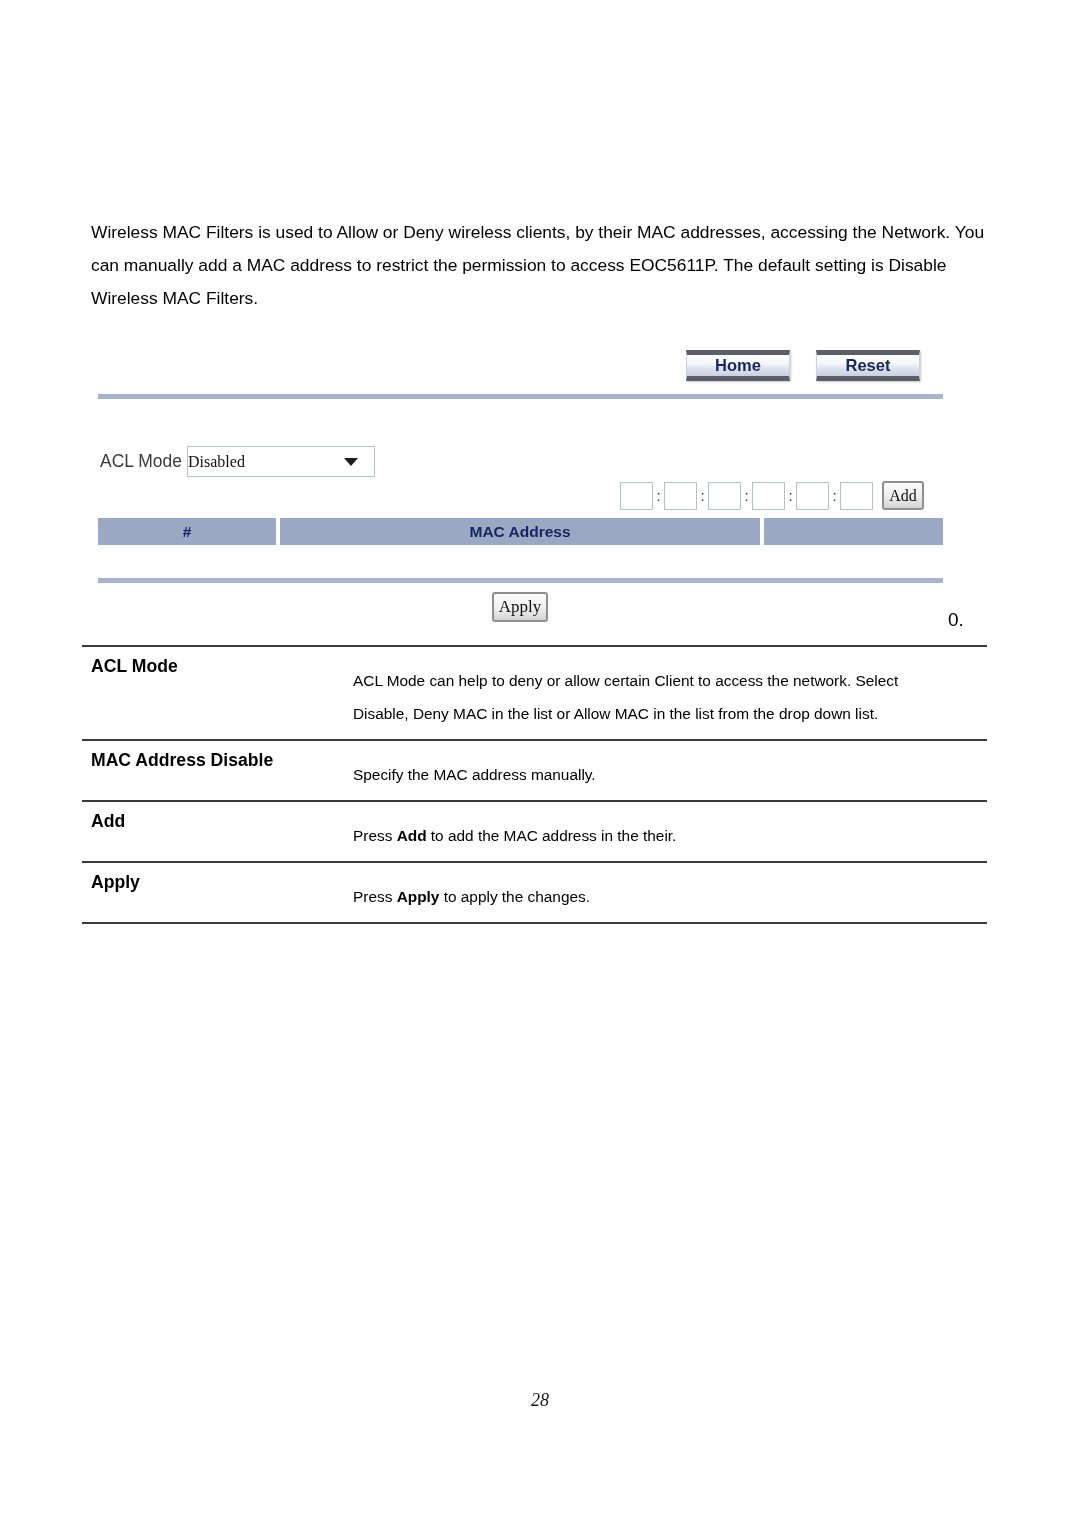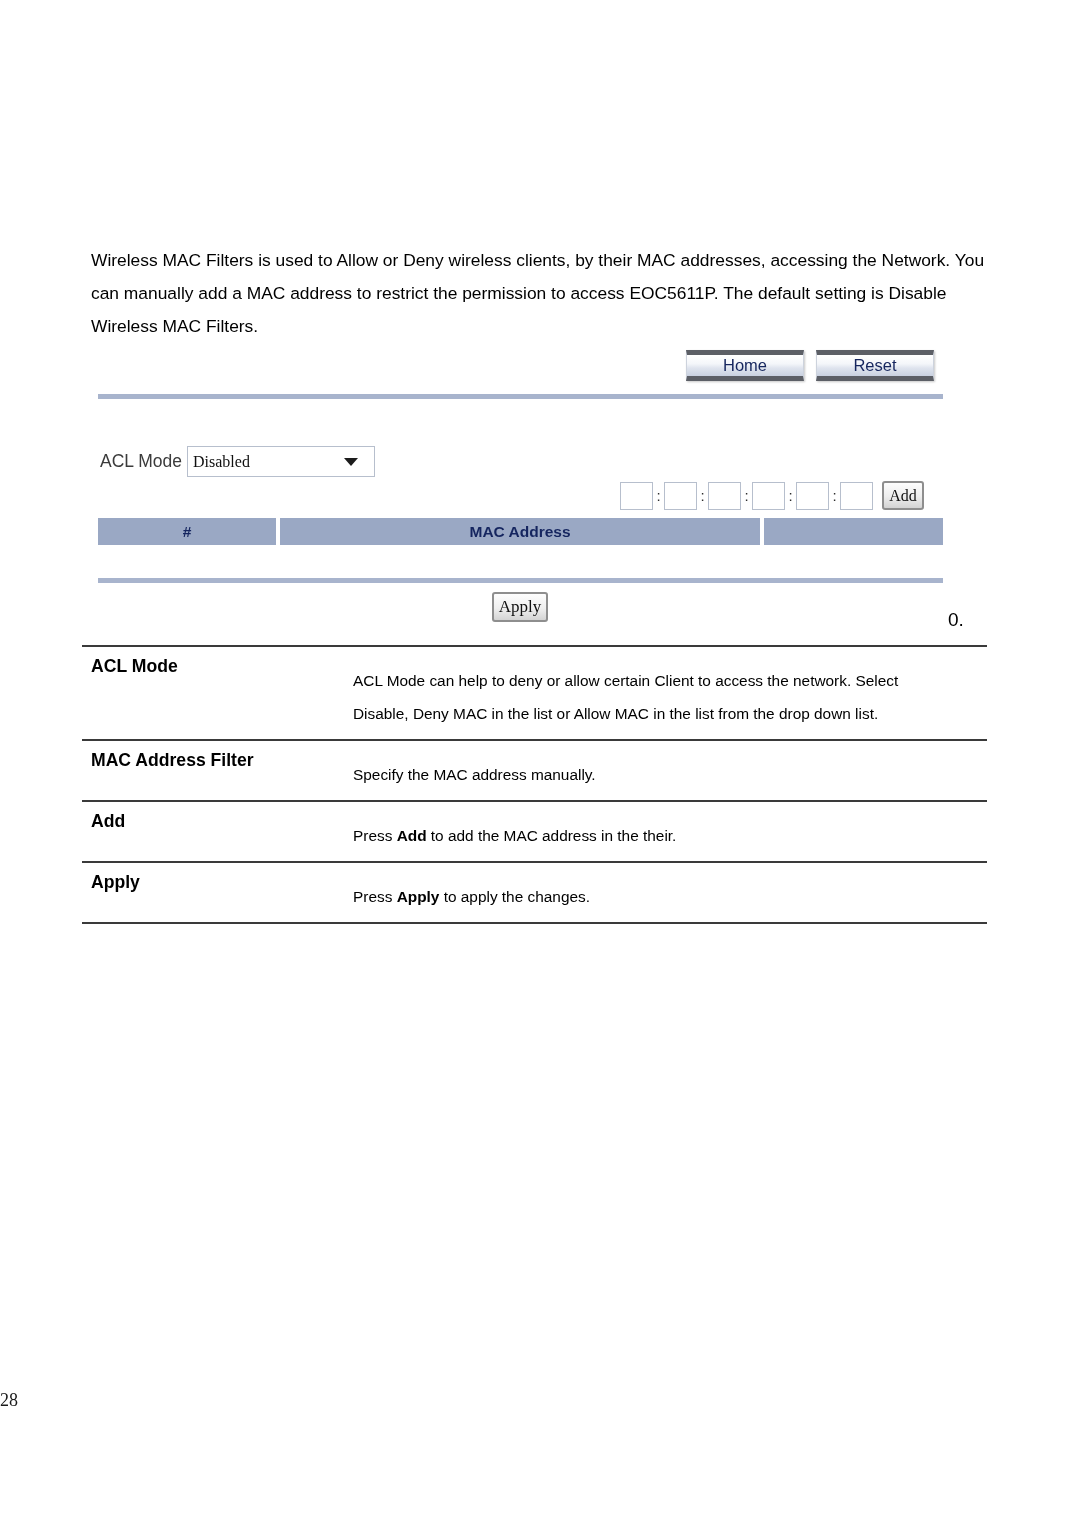--- a/index.html
+++ b/index.html
@@ -30,21 +30,21 @@
     font-weight: bold;
     letter-spacing: -0.1px;
     color: #000000;
     white-space: nowrap;
   }
 
   
   .intro {
     position: absolute;
     left: 91px;
-    top: 244px;
+    top: 216px;
     width: 896px;
     font-size: 17.4px;
     line-height: 33px;
     color: #000000;
     text-align: left;
   }
 
   
   .ui-shot {
     position: absolute;
@@ -60,33 +60,33 @@
     top: 16px;
     font-size: 27px;
     font-weight: bold;
     color: #142a6b;
     letter-spacing: 0.2px;
     white-space: nowrap;
   }
 
   .ui-btn {
     position: absolute;
-    width: 118px;
+    width: 104px;
     height: 31px;
     background: linear-gradient(to bottom, #ffffff 0%, #f4f6fa 42%, #dfe4ee 62%, #c9d1e0 100%);
     border-top: 5px solid #5c5f66;
     border-bottom: 5px solid #5c5f66;
     border-left: 1px solid #cdd3dd;
     border-right: 1px solid #cdd3dd;
     box-sizing: border-box;
     display: flex;
     align-items: center;
     justify-content: center;
     font-size: 16.5px;
-    font-weight: normal;
+    font-weight: bold;
     color: #16265e;
     box-shadow: 1px 1px 2px rgba(0,0,0,0.22);
   }
   .ui-btn.home { left: 588px; top: 12px; }
   .ui-btn.reset { left: 718px; top: 12px; }
 
   .ui-rule {
     position: absolute;
     left: 0px;
     width: 845px;
@@ -117,21 +117,20 @@
     height: 31px;
     background: #ffffff;
     border: 1px solid #b7bfcd;
     box-sizing: border-box;
     display: flex;
     align-items: center;
   }
   .acl-select .val {
     font-size: 16px;
     color: #101010;
-    margin-left: 5px;
     font-family: "Liberation Serif", serif;
     white-space: nowrap;
   }
   .acl-select .caret {
     position: absolute;
     right: 16px;
     top: 50%;
     transform: translateY(-50%);
     width: 0; height: 0;
     border-left: 7px solid transparent;
@@ -259,23 +258,25 @@
     color: #000000;
   }
   .desc-table td.def b { font-weight: bold; }
 
   
   .page-number {
     position: absolute;
     left: 0;
     right: 0;
     top: 1390px;
+    text-align: center;
     font-size: 18px;
     font-family: "Liberation Serif", serif;
     color: #1a1a1a;
+    font-style: italic;
   }
 </style>
 </head>
 <body>
 
 <div class="page">
 
 
   <div class="intro">Wireless MAC Filters is used to Allow or Deny wireless clients, by their MAC addresses, accessing the Network. You can manually add a MAC address to restrict the permission to access EOC5611P. The default setting is Disable Wireless MAC Filters.</div>
 
@@ -327,21 +328,21 @@
   <table class="desc-table">
     <tbody>
       <tr>
         <td class="term">ACL Mode</td>
         <td class="def">
           <span>ACL Mode can help to deny or allow certain Client to access the network. Select</span><br>
           <span>Disable, Deny MAC in the list or Allow MAC in the list from the drop down list.</span>
         </td>
       </tr>
       <tr>
-        <td class="term">MAC Address Filter</td>
+        <td class="term">MAC Address Disable</td>
         <td class="def">
           <span>Specify the MAC address manually.</span>
         </td>
       </tr>
       <tr>
         <td class="term">Add</td>
         <td class="def">
           <span>Press </span><b>Add</b><span> to add the MAC address in the their.</span>
         </td>
       </tr>

